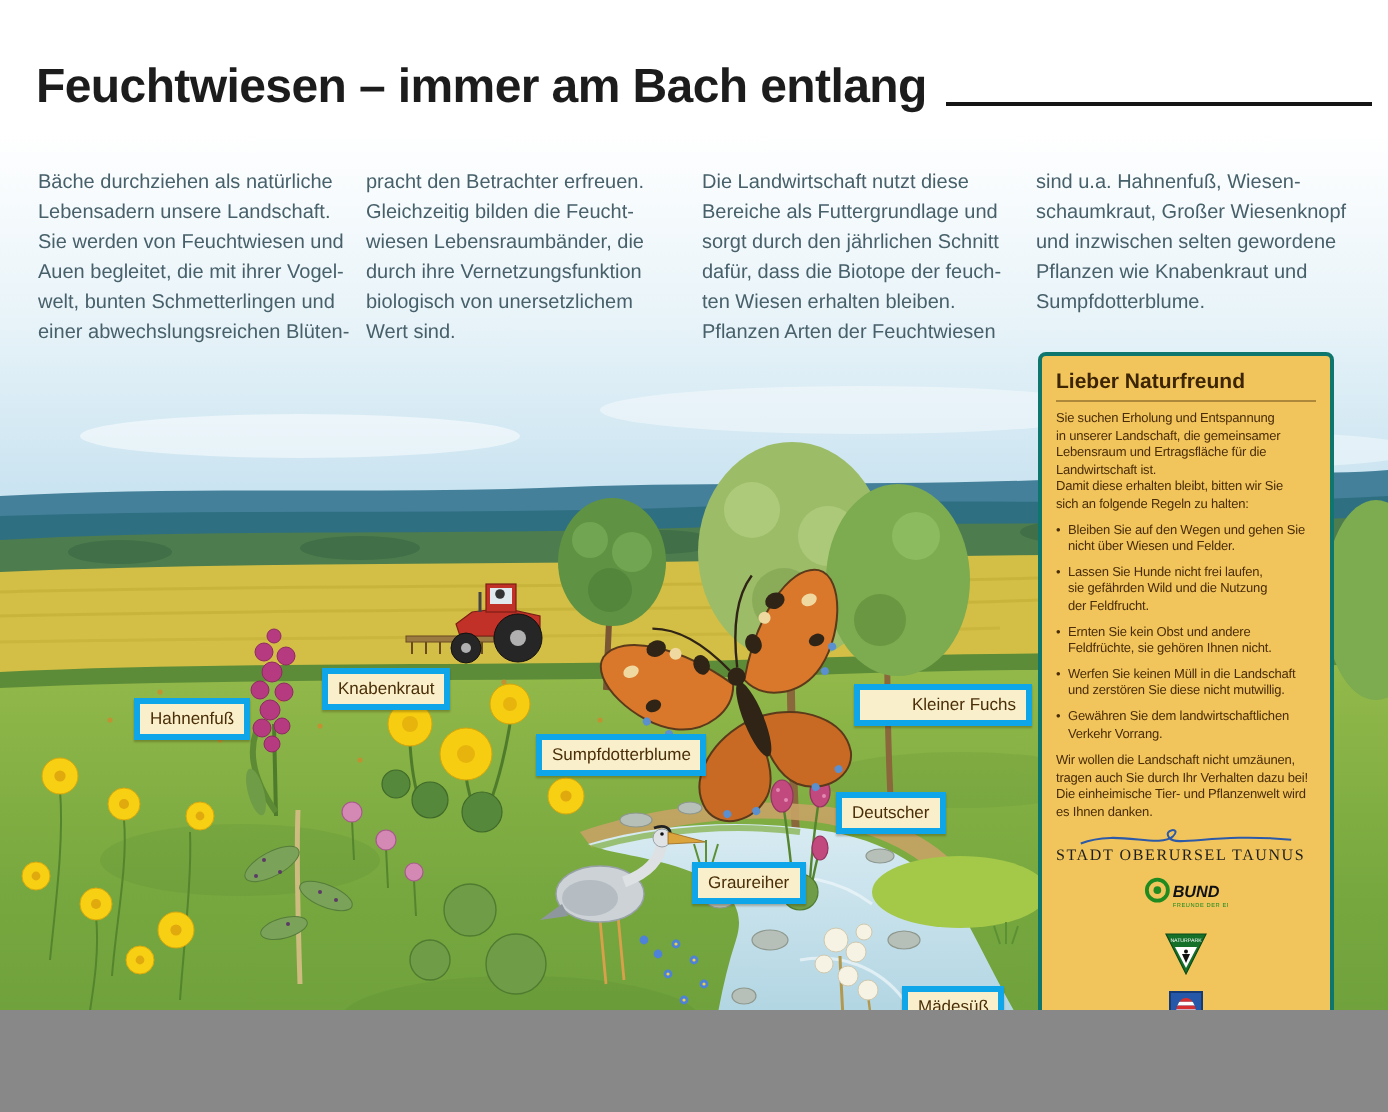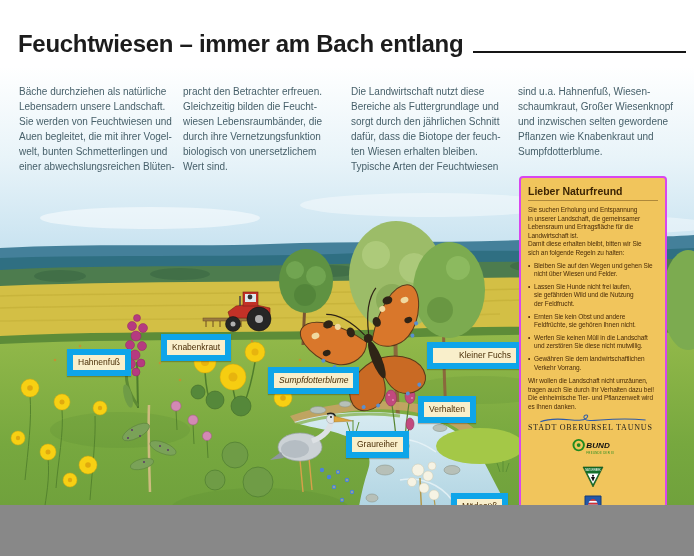--- a/index.html
+++ b/index.html
@@ -8,26 +8,26 @@
   svg.scene{position:absolute;left:0;top:0;}
   
   .header{position:absolute;left:18px;right:8px;top:30px;display:flex;align-items:flex-end;z-index:5;}
   .page-title{font-size:24px;font-weight:bold;color:#1c1c1c;letter-spacing:-0.3px;white-space:nowrap;}
   .title-rule{flex:1;height:2px;background:#151515;margin:0 0 5px 10px;}
   
   .col{position:absolute;top:84px;width:160px;font-size:10px;line-height:15px;color:#47606a;
        white-space:pre-line;z-index:5;}
   .col1{left:19px;} .col2{left:183px;} .col3{left:351px;} .col4{left:518px;}
   
-  .slabel{position:absolute;background:#f9efcb;border:6px solid #0ea5e9;color:#4a2e07;
+  .slabel{position:absolute;background:#f9efcb;border:3px solid #0ea5e9;color:#4a2e07;
           font-size:8.5px;line-height:1;padding:3px 5px;white-space:nowrap;z-index:6;
           box-shadow:0 1px 1px rgba(60,40,0,.3);}
   
   .infobox{position:absolute;left:519px;top:176px;width:148px;height:362px;background:#f1c55c;
-           border:2px solid #d946ef;border-radius:4px;box-sizing:border-box;padding:7px 7px 5px;
+           border:2px solid #0f766e;border-radius:4px;box-sizing:border-box;padding:7px 7px 5px;
            overflow:hidden;z-index:7;}
   .ib-heading{font-size:10.5px;font-weight:bold;color:#3d2504;border-bottom:1px solid rgba(74,44,8,.4);
               padding-bottom:3px;margin-bottom:5px;}
   .ib-text{font-size:6.5px;line-height:8.6px;color:#4a2c08;white-space:pre-line;letter-spacing:-0.1px;}
   .ib-rules{margin:4px 0 0 0;padding:0;list-style:none;}
   .ib-rules li{position:relative;padding-left:6px;margin-top:4px;}
   .ib-rules li::before{content:"•";position:absolute;left:0;top:0;}
   .ib-closing{margin-top:5px;}
   .city-sig{margin-top:2px;text-align:center;}
   .city-sig svg{display:block;margin:0 auto -2px auto;}
@@ -415,32 +415,32 @@
 Gleichzeitig bilden die Feucht-
 wiesen Lebensraumbänder, die
 durch ihre Vernetzungsfunktion
 biologisch von unersetzlichem
 Wert sind.</div>
   <div class="col col3">Die Landwirtschaft nutzt diese
 Bereiche als Futtergrundlage und
 sorgt durch den jährlichen Schnitt
 dafür, dass die Biotope der feuch-
 ten Wiesen erhalten bleiben.
-Typische Arten der Feuchtwiesen</div>
+Pflanzen Arten der Feuchtwiesen</div>
   <div class="col col4">sind u.a. Hahnenfuß, Wiesen-
 schaumkraut, Großer Wiesenknopf
 und inzwischen selten gewordene
 Pflanzen wie Knabenkraut und
 Sumpfdotterblume.</div>
 
   <div class="slabel" style="left:67px;top:349px;">Hahnenfuß</div>
   <div class="slabel" style="left:161px;top:334px;">Knabenkraut</div>
-  <div class="slabel" style="left:268px;top:367px;font-style:italic;">Sumpfdotterblume</div>
+  <div class="slabel" style="left:268px;top:367px;">Sumpfdotterblume</div>
   <div class="slabel" style="left:427px;top:342px;padding-left:26px;">Kleiner Fuchs</div>
-  <div class="slabel" style="left:418px;top:396px;">Verhalten</div>
+  <div class="slabel" style="left:418px;top:396px;">Deutscher</div>
   <div class="slabel" style="left:346px;top:431px;">Graureiher</div>
   <div class="slabel" style="left:451px;top:493px;">Mädesüß</div>
 
   <div class="infobox">
     <div class="ib-heading">Lieber Naturfreund</div>
     <div class="ib-text">Sie suchen Erholung und Entspannung
 in unserer Landschaft, die gemeinsamer
 Lebensraum und Ertragsfläche für die
 Landwirtschaft ist.
 Damit diese erhalten bleibt, bitten wir Sie

